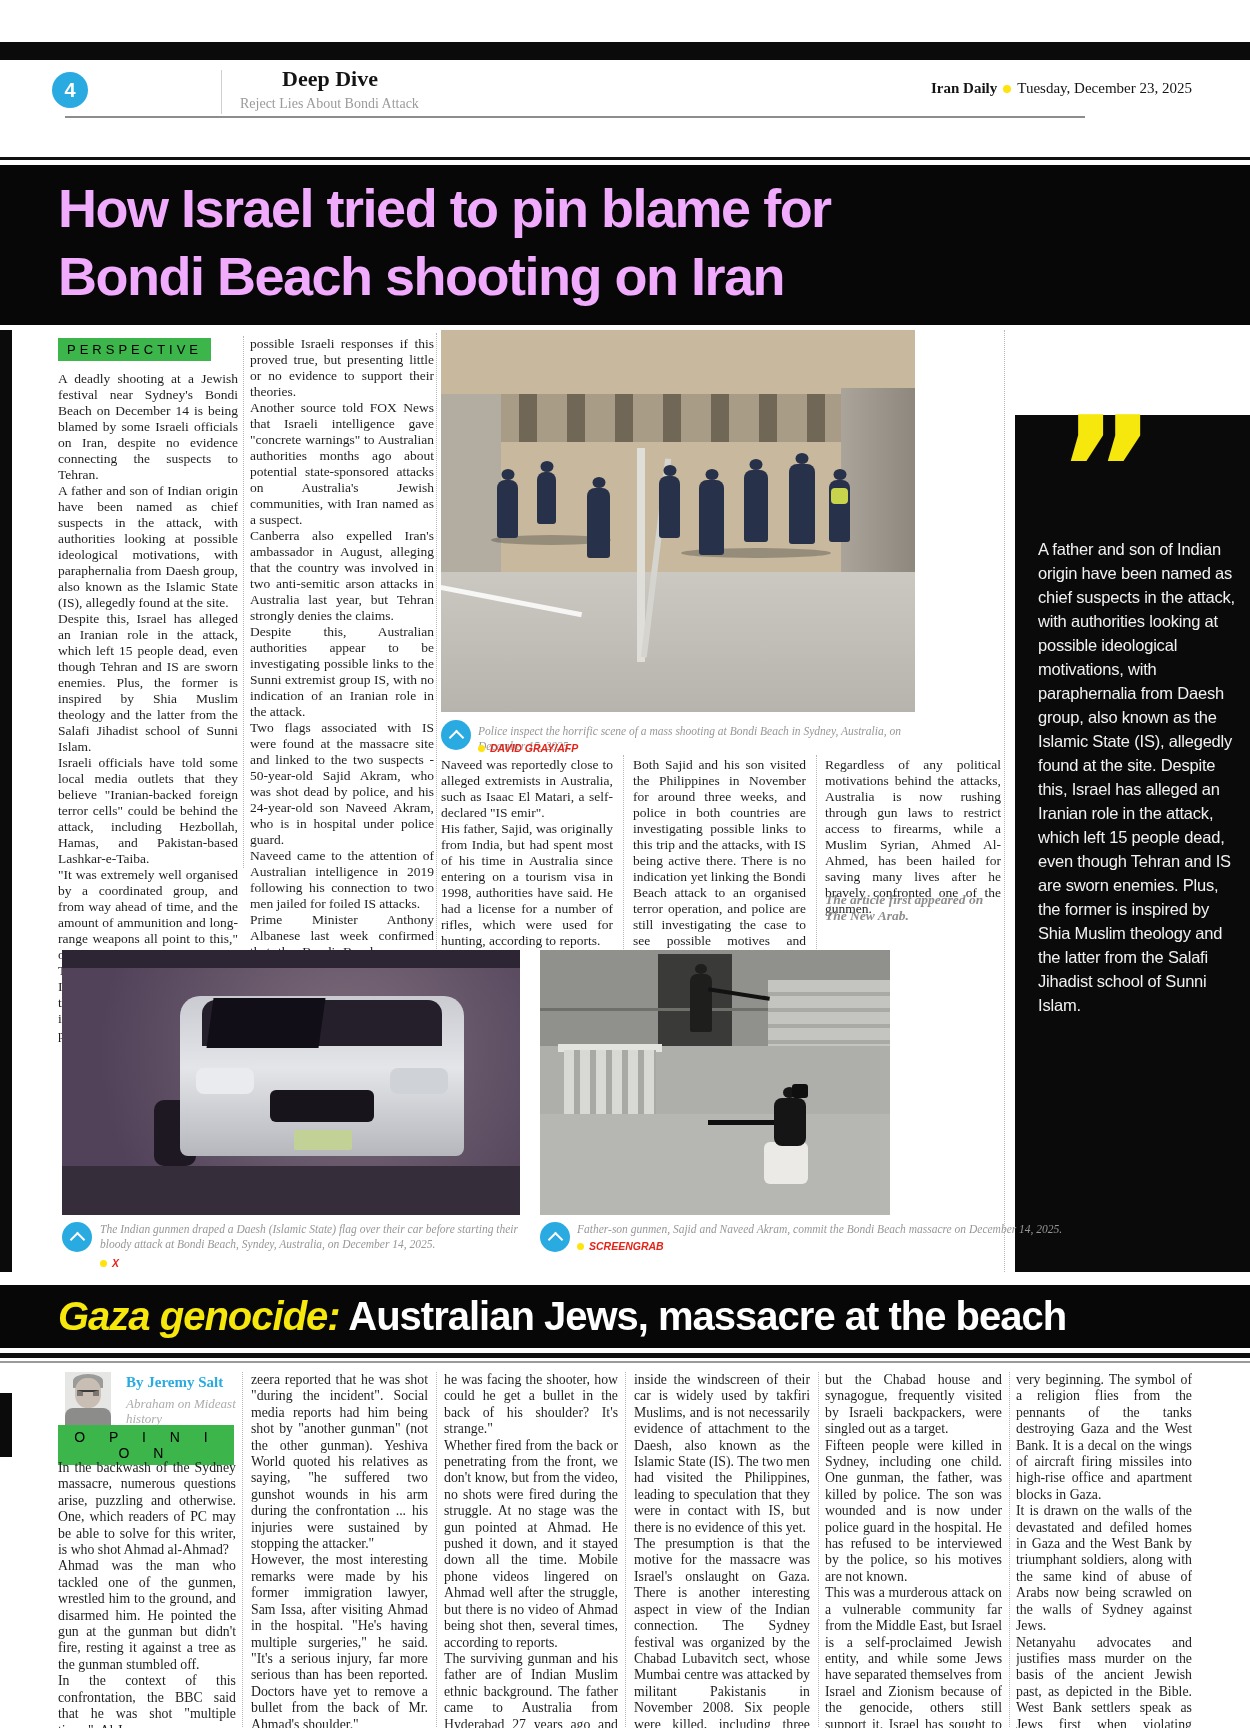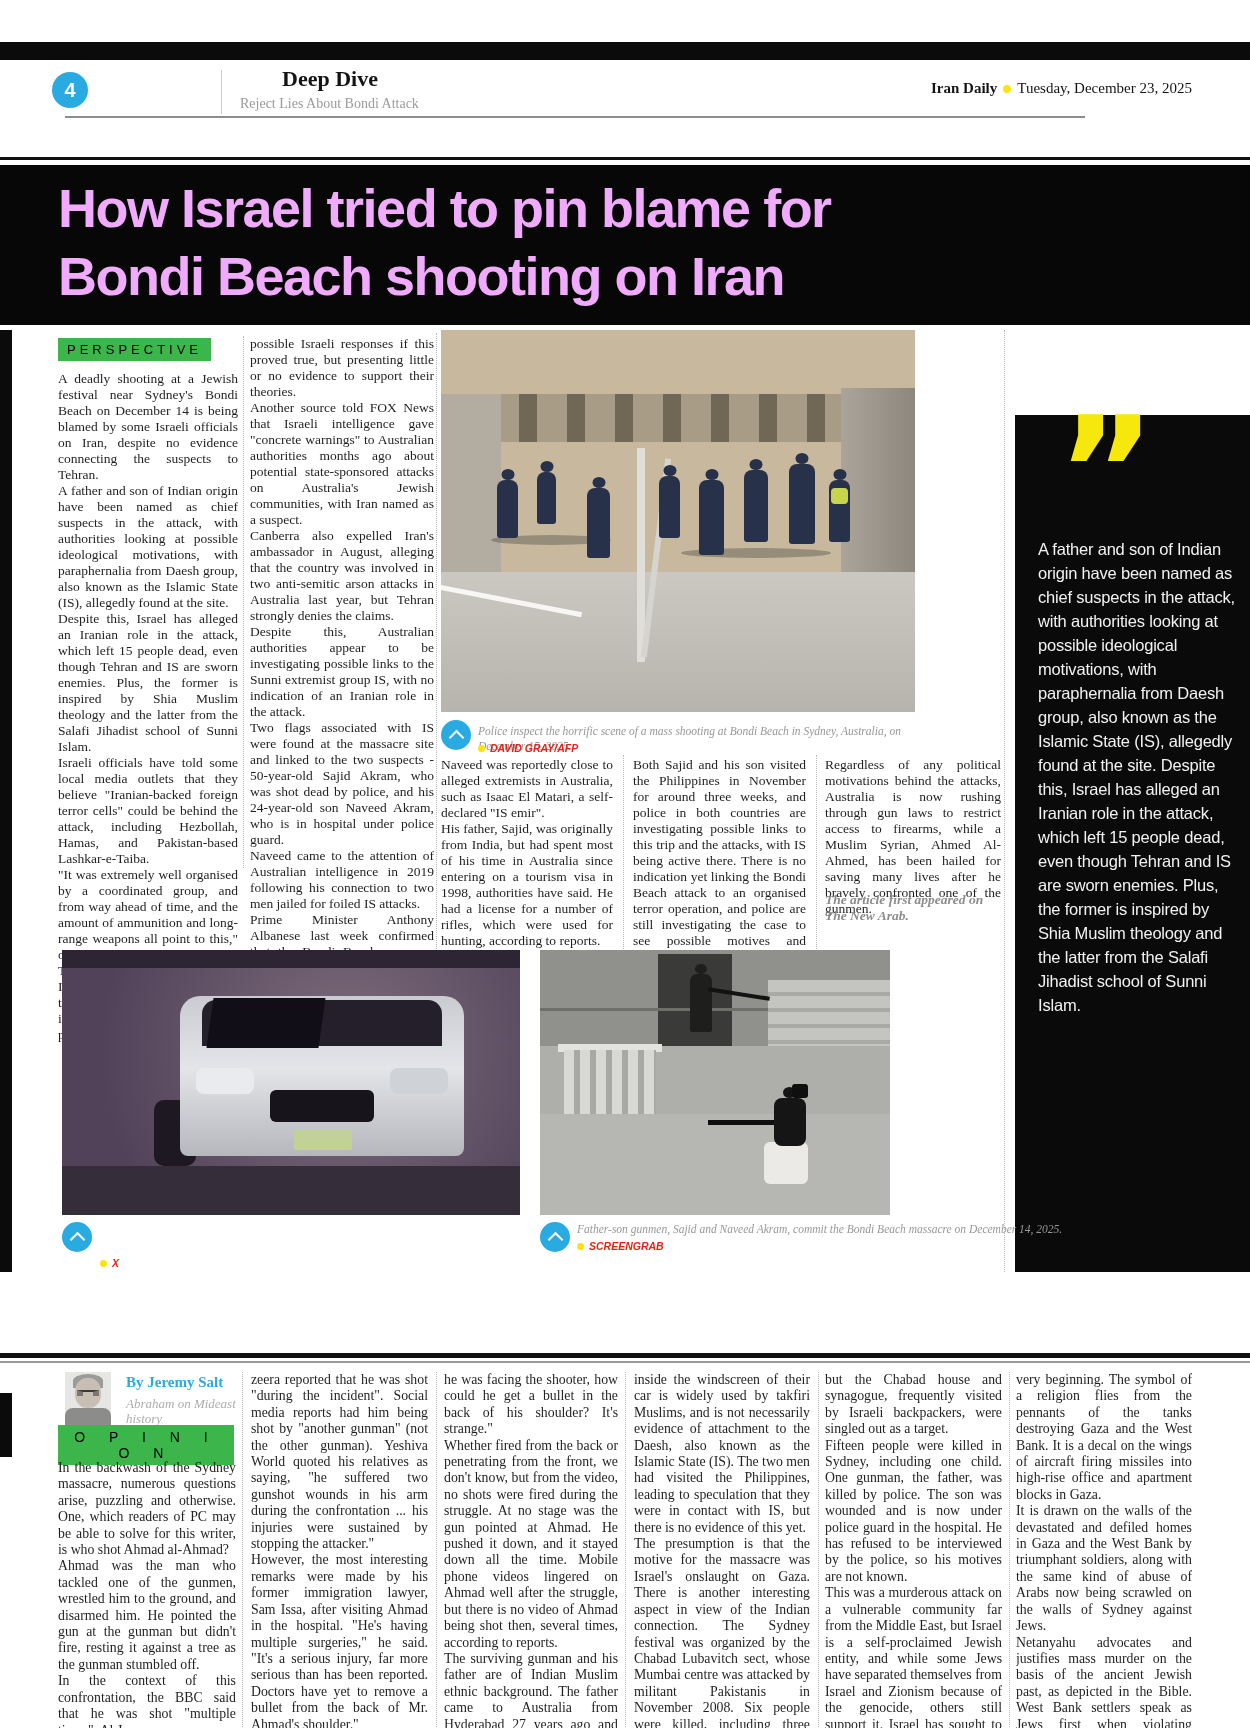--- a/index.html
+++ b/index.html
@@ -264,31 +264,37 @@
     <div class="cc-ground"></div>
     <div class="cc-balrail"></div>
     <div class="cc-baluster"></div>
     <div class="cc-rifle2"></div>
     <div class="cc-man2-legs"></div>
     <div class="cc-man2-top"></div>
     <div class="cc-bag"></div>
   </div>
 
   <div class="abs cap-icon" style="left:62px;top:1222px;"></div>
+  <div class="abs cap-text" style="left:100px;top:1222px;width:430px;">The Indian gunmen draped a Daesh (Islamic State) flag over their car before starting their bloody attack at Bondi Beach, Syndey, Australia, on December 14, 2025.</div>
   <div class="abs credit" style="left:100px;top:1257px;">
     <span class="dot"></span>
     <span>X</span>
   </div>
   <div class="abs cap-icon" style="left:540px;top:1222px;"></div>
   <div class="abs cap-text" style="left:577px;top:1222px;width:520px;">Father-son gunmen, Sajid and Naveed Akram, commit the Bondi Beach massacre on December 14, 2025.</div>
   <div class="abs credit" style="left:577px;top:1240px;">
     <span class="dot"></span>
     <span>SCREENGRAB</span>
   </div>
 
+  <div class="abs gaza">
+    <div class="gaza-inner">
+      <span class="gaza-hl">Gaza genocide:</span><span class="gaza-rest"> Australian Jews, massacre at the beach</span>
+    </div>
+  </div>
   <div class="abs gaza-rule1"></div>
   <div class="abs gaza-rule2"></div>
 
   <div class="abs avatar">
     <div class="av-hair"></div>
     <div class="av-head"></div>
     <div class="av-glasses"></div>
     <div class="av-body"></div>
   </div>
   <div class="abs byline">By Jeremy Salt</div>

